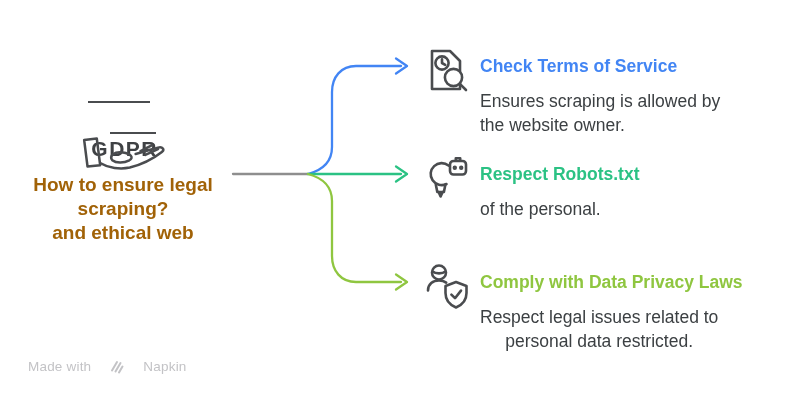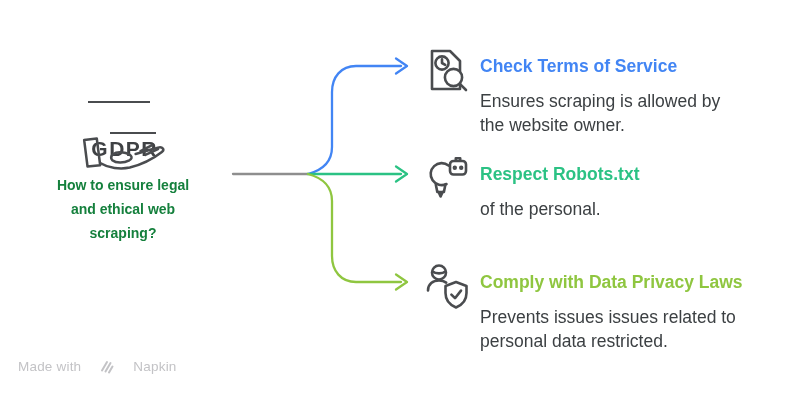--- a/index.html
+++ b/index.html
@@ -29,50 +29,50 @@
   }
   .gdpr-underline {
     position: absolute; left: 30px; top: 37px; width: 46px; height: 0;
     border-top: 2.4px solid #4a4c4f;
   }
   .gdpr-hand { position: absolute; left: 0px; top: 41px; }
 
   .question {
     position: absolute; left: 16px; top: 173px; width: 214px;
     text-align: center;
-    font-size: 14px; line-height: 24px; font-weight: 700;
-    color: #15803d;
+    font-size: 19px; line-height: 24px; font-weight: 700;
+    color: #a16207;
   }
 
   
   .connectors { position: absolute; left: 230px; top: 40px; }
 
   
   .branch { position: absolute; left: 416px; width: 382px; height: 104px; }
   .branch-0 { top: 42px; }
   .branch-1 { top: 150px; text-decoration: underline; }
-  .branch-2 { top: 258px; }
+  .branch-2 { top: 258px; text-align: center; }
   .branch-icon { position: absolute; left: 4px; top: 2px; }
   .branch-title {
     position: absolute; left: 64px; top: 13px;
     font-size: 17.5px; line-height: 22px; font-weight: 700;
     white-space: nowrap;
   }
   .branch-0 .branch-title { color: #4285f4; }
   .branch-1 .branch-title { color: #2bc284; }
   .branch-2 .branch-title { color: #8fc640; }
   .branch-desc {
     position: absolute; left: 64px; top: 47px;
     font-size: 17.5px; line-height: 24px; font-weight: 400;
     color: #3c4043; white-space: nowrap;
   }
 
   
   .footer {
-    position: absolute; left: 18px; top: 359px;
+    position: absolute; left: 28px; top: 359px;
     display: flex; align-items: center; gap: 17px;
     font-size: 13.5px; color: #c3c3c6; letter-spacing: 0.2px;
   }
   .footer .napkin-mark { margin: 0 2px; display: inline-flex; }
 </style>
 </head>
 <body>
 
 <div class="canvas">
 
@@ -84,22 +84,22 @@
       <path d="M4,4 L17,2.5 L20.5,30 L7.5,31.5 Z"></path>
       <path d="M21,28 C29,33 41,34.5 51,32.5 C63,29.5 75,23.5 84,16.5 C87,14.3 85,10.5 80,12 L57,18.5"></path>
       <path d="M33,25 C29.5,20.5 35,15.5 44,17 C52,18.3 55.5,22 50.5,25 C45,28 37,28.2 33,25 Z"></path>
       <path d="M62,15.5 L74,9.5"></path>
       <path d="M67,19.5 L80,13.5"></path>
     </svg>
   </div>
 
   <div class="question">
     <div>How to ensure legal</div>
+    <div>scraping?</div>
     <div>and ethical web</div>
-    <div>scraping?</div>
   </div>
 
   <svg class="connectors" width="190" height="260" viewBox="0 0 190 260" fill="none" stroke-linecap="round" stroke-linejoin="round">
     <path d="M3,134 L78,134" stroke="#8e8e8e" stroke-width="2.3"></path>
     <g stroke="#4285f4" stroke-width="2.3">
       <path d="M78,134 C93,130 102,121 102,107 L102,52 C102,37 111,26 126,26 L171,26"></path>
       <path d="M166,18.5 L177,26 L166,33.5"></path>
     </g>
     <g stroke="#2bc284" stroke-width="2.3">
       <path d="M78,134 L171,134"></path>
@@ -145,21 +145,21 @@
   <div class="branch branch-2">
     <svg class="branch-icon" width="52" height="52" viewBox="0 0 52 52" fill="none" stroke="#4a4c4f" stroke-width="2.6" stroke-linecap="round" stroke-linejoin="round">
       <circle cx="19" cy="12.5" r="7"></circle>
       <path d="M12.6,11.4 C15.4,14 22.6,14 25.4,11.4"></path>
       <path d="M8,30.5 C8,24 13,20.5 19,20.5 C21.8,20.5 24.3,21.2 26.2,22.6"></path>
       <path d="M36,22 L46.5,26 V33 C46.5,40.5 42,45 36,47.5 C30,45 25.5,40.5 25.5,33 V26 Z" fill="#ffffff"></path>
       <path d="M31.4,34.6 L35,38.2 L41,30.6"></path>
     </svg>
     <div class="branch-title">Comply with Data Privacy Laws</div>
     <div class="branch-desc">
-      <div>Prevents issues issues related to</div>
+      <div>Respect legal issues related to</div>
       <div>personal data restricted.</div>
     </div>
   </div>
 
   <div class="footer">
     <span>Made with</span>
     <span class="napkin-mark">
       <svg width="14" height="15" viewBox="0 0 14 15" fill="none" stroke="#c3c3c6" stroke-width="2" stroke-linecap="round">
         <path d="M2,11.5 L7,3"></path>
         <path d="M5.5,12.5 L10.5,4"></path>

